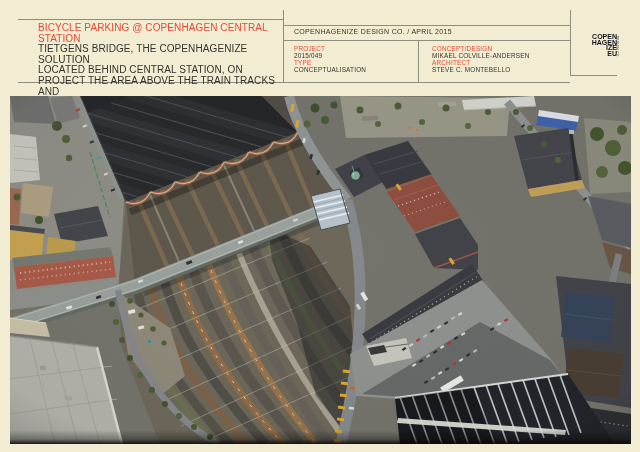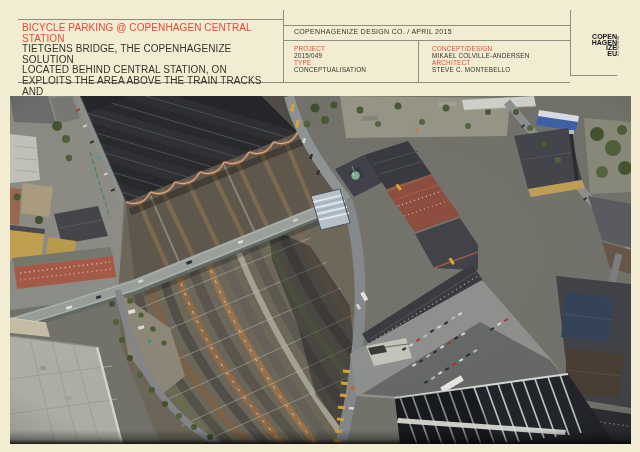--- a/index.html
+++ b/index.html
@@ -4,21 +4,21 @@
 <style>
   html,body{margin:0;padding:0;}
   .board{
     position:relative; width:640px; height:452px;
     background:#f2ecd2; overflow:hidden;
     font-family:"Liberation Sans", sans-serif;
     -webkit-font-smoothing:antialiased;
   }
   .rule{position:absolute; background:#8d8d80;}
   
-  .title-block{position:absolute; left:22px; top:23px; width:260px;
+  .title-block{position:absolute; left:38px; top:23px; width:260px;
     font-size:10px; line-height:10.6px; letter-spacing:0.1px; color:#33332d;}
   .title-block .ttl{color:#e84a35; display:block;}
   .title-block span{display:block;}
   .firm-line{position:absolute; left:294px; top:28px; font-size:7px;
     letter-spacing:0.3px; color:#33332d; white-space:nowrap;}
   .meta-cell{position:absolute; top:45px; font-size:6.4px; line-height:7px;
     color:#33332d; letter-spacing:0.2px;}
   .meta-cell .lbl{color:#e84a35; display:block;}
   .meta-cell .val{display:block;}
   .cell-a{left:294px;}
@@ -46,21 +46,21 @@
   <div class="rule" style="left:283px;top:40px;width:287px;height:1px"></div>
   <div class="rule" style="left:418px;top:40px;width:1px;height:42px"></div>
   <div class="rule" style="left:570px;top:10px;width:1px;height:65px"></div>
   <div class="rule" style="left:18px;top:82px;width:552px;height:1px"></div>
   <div class="rule" style="left:570px;top:75px;width:47px;height:1px"></div>
 
   <div class="title-block">
     <span class="ttl">BICYCLE PARKING @ COPENHAGEN CENTRAL STATION</span>
     <span>TIETGENS BRIDGE, THE COPENHAGENIZE SOLUTION</span>
     <span>LOCATED BEHIND CENTRAL STATION,  ON</span>
-    <span>EXPLOITS THE AREA ABOVE THE TRAIN TRACKS AND</span>
+    <span>PROJECT THE AREA ABOVE THE TRAIN TRACKS AND</span>
     <span>PLATFORMS.</span>
   </div>
 
   <div class="firm-line">COPENHAGENIZE DESIGN CO.  / APRIL 2015</div>
 
   <div class="meta-cell cell-a">
     <span class="lbl">PROJECT</span>
     <span class="val">2015/049</span>
     <span class="lbl">TYPE</span>
     <span class="val">CONCEPTUALISATION</span>

